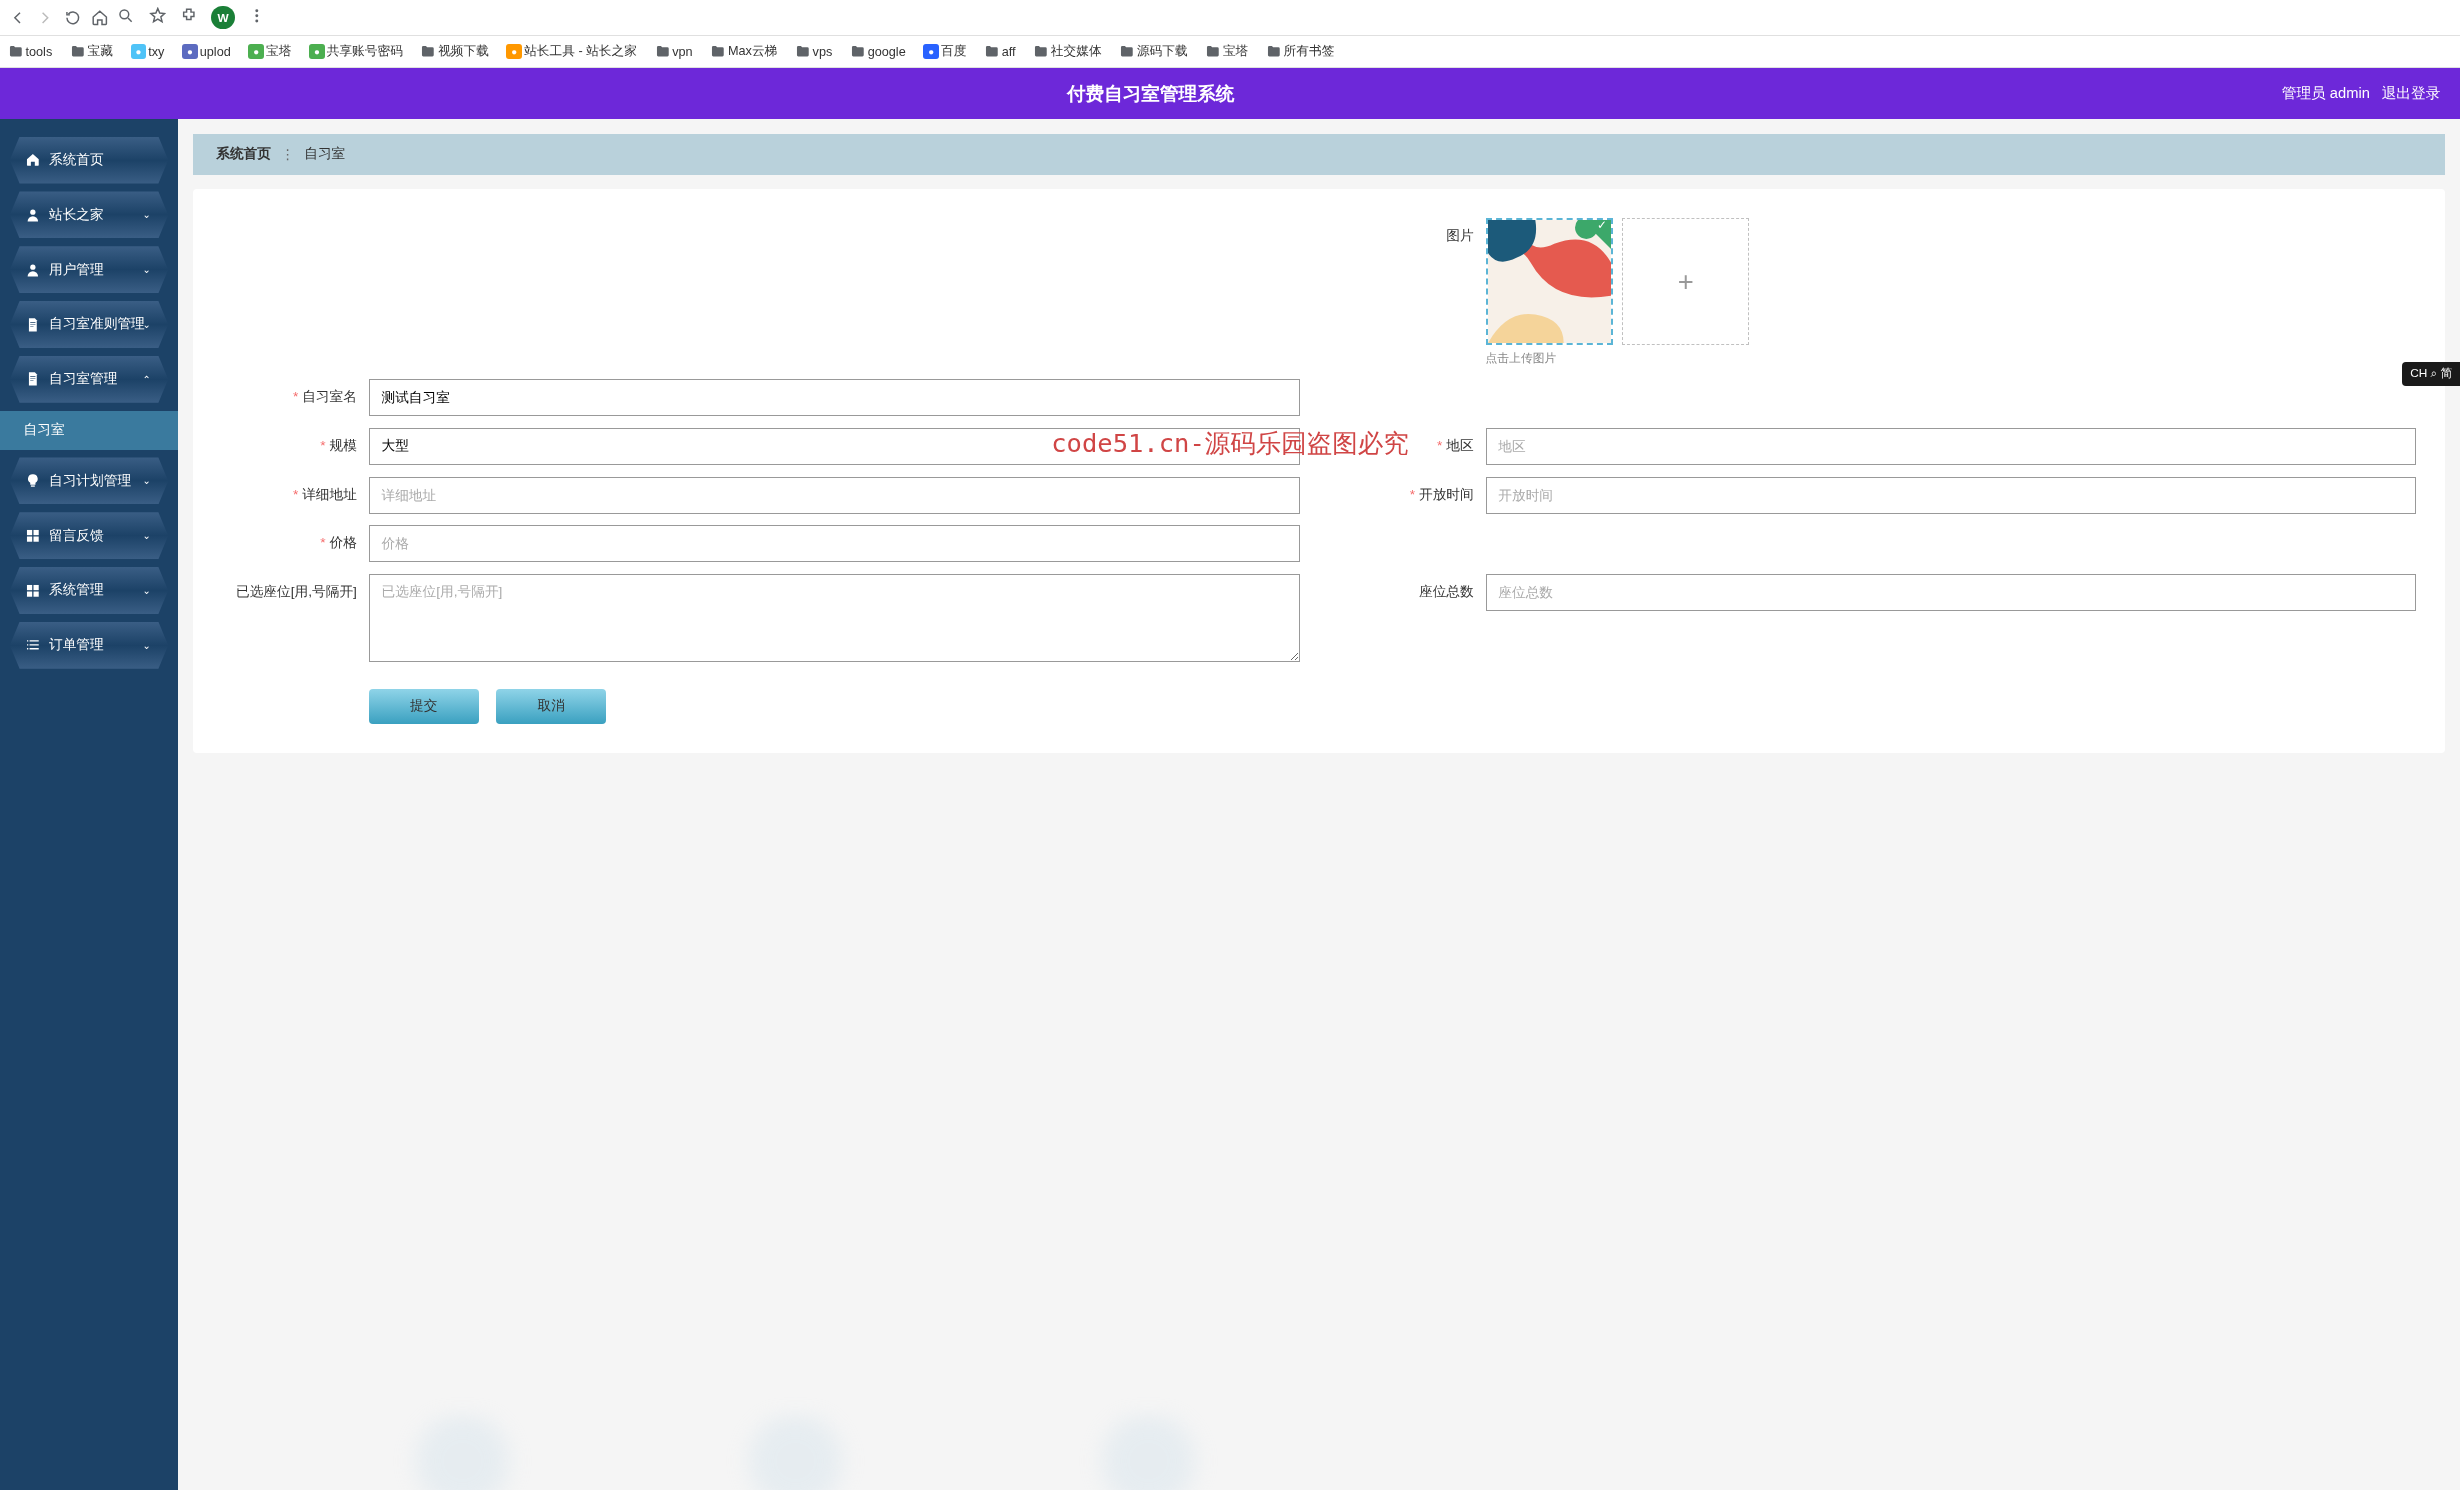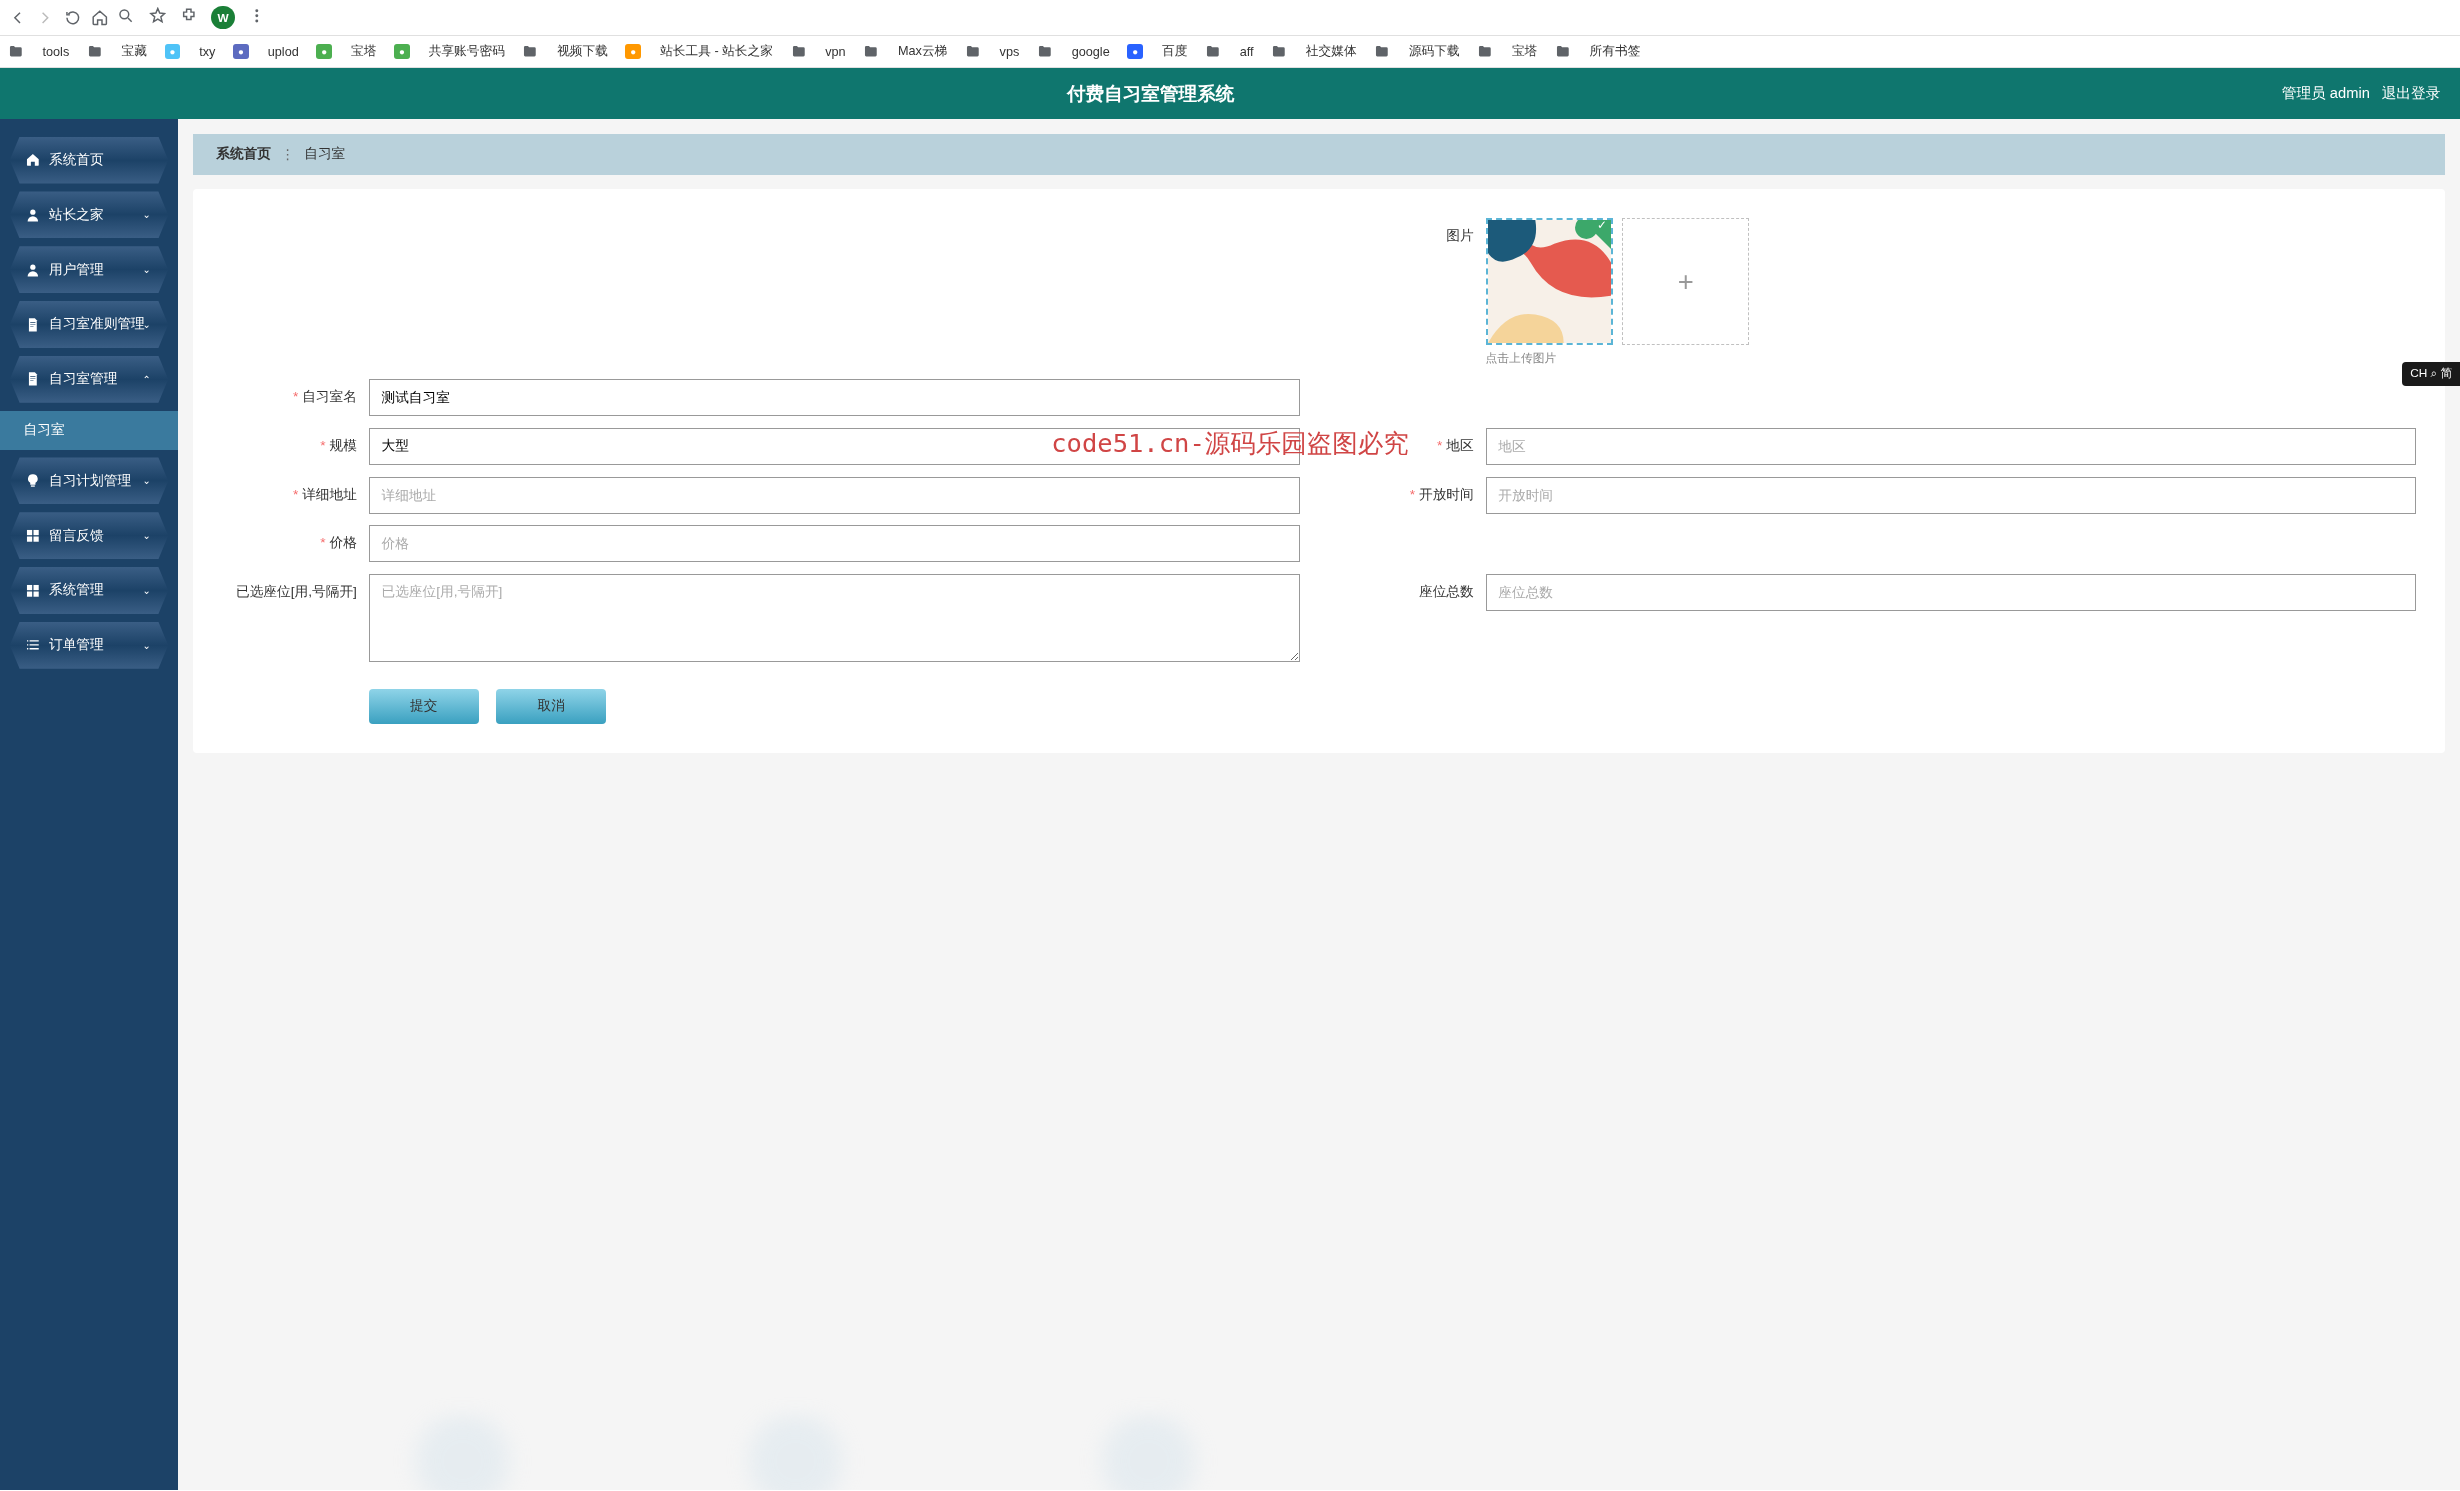--- a/index.html
+++ b/index.html
@@ -8,33 +8,33 @@
 
 .browser-bar { height: 36px; display: flex; align-items: center; padding: 0 7.8px; background: #fff; border-bottom: 1px solid #e0e0e0; gap: 7.8px; }
 .browser-bar .nav-icon { width: 19.6px; height: 19.6px; display: flex; align-items: center; justify-content: center; color: #5f6368; cursor: pointer; }
 .browser-bar .url-area { flex: 1; display: flex; align-items: center; gap: 7.8px; padding: 0 9.8px; }
 .browser-bar .url-text { color: #5f6368; font-size: 13.7px; }
 .browser-bar .right-icons { display: flex; align-items: center; gap: 13.7px; }
 .browser-bar .avatar { width: 23.5px; height: 23.5px; border-radius: 50%; background: #1a7f37; color: #fff; display: flex; align-items: center; justify-content: center; font-size: 11.8px; font-weight: bold; }
 
 
 .bookmark-bar { height: 32px; display: flex; align-items: center; padding: 0 7.8px; background: #fff; border-bottom: 1px solid #e0e0e0; gap: 17.6px; overflow: hidden; }
-.bookmark-item { display: flex; align-items: center; gap: 19px; color: #333; font-size: 12.7px; cursor: pointer; white-space: nowrap; }
+.bookmark-item { display: flex; align-items: center; gap: 2px; color: #333; font-size: 12.7px; cursor: pointer; white-space: nowrap; }
 .bookmark-item .folder-icon { width: 15.7px; height: 15.7px; }
 .bookmark-item .fav-icon { width: 15.7px; height: 15.7px; border-radius: 2.9px; display: flex; align-items: center; justify-content: center; font-size: 9.8px; color: #fff; }
 
 
 .app { height: calc(100vh - 69px); display: flex; flex-direction: column; position: relative; }
 
 
 .watermark-layer { position: absolute; inset: 0; z-index: 0; pointer-events: none; overflow: hidden; }
 .watermark-layer .wm { position: absolute; color: #999; opacity: 0.35; font-size: 14.7px; white-space: nowrap; }
 
 
-.app-header { height: 51px; background: #0f766e; color: #fff; display: flex; align-items: center; padding: 0 19.6px; position: relative; z-index: 2; }
+.app-header { height: 51px; background: #6d28d9; color: #fff; display: flex; align-items: center; padding: 0 19.6px; position: relative; z-index: 2; }
 .app-header .title { flex: 1; text-align: center; font-size: 18.6px; font-weight: bold; }
 .app-header .user-info { font-size: 14.7px; display: flex; gap: 11.8px; }
 .app-header .user-info span { cursor: pointer; }
 
 
 .app-body { flex: 1; display: flex; position: relative; z-index: 1; }
 
 
 .sidebar { width: 178px; background: #1c4267; padding: 9.8px 0; overflow-y: auto; }
 .nav-item { height: 47px; margin: 7.8px 9.8px; background: linear-gradient(180deg, #3a5e85 0%, #1c4267 50%, #3a5e85 100%); color: #fff; display: flex; align-items: center; padding: 0 15.7px; font-size: 13.7px; cursor: pointer; position: relative; border-radius: 0; clip-path: polygon(9.8px 0, calc(100% - 9.8px) 0, 100% 50%, calc(100% - 9.8px) 100%, 9.8px 100%, 0 50%); }

